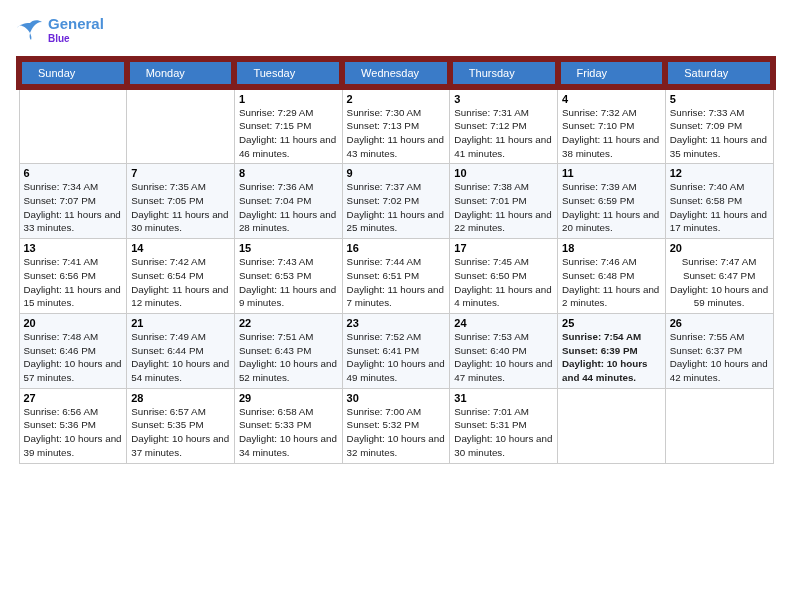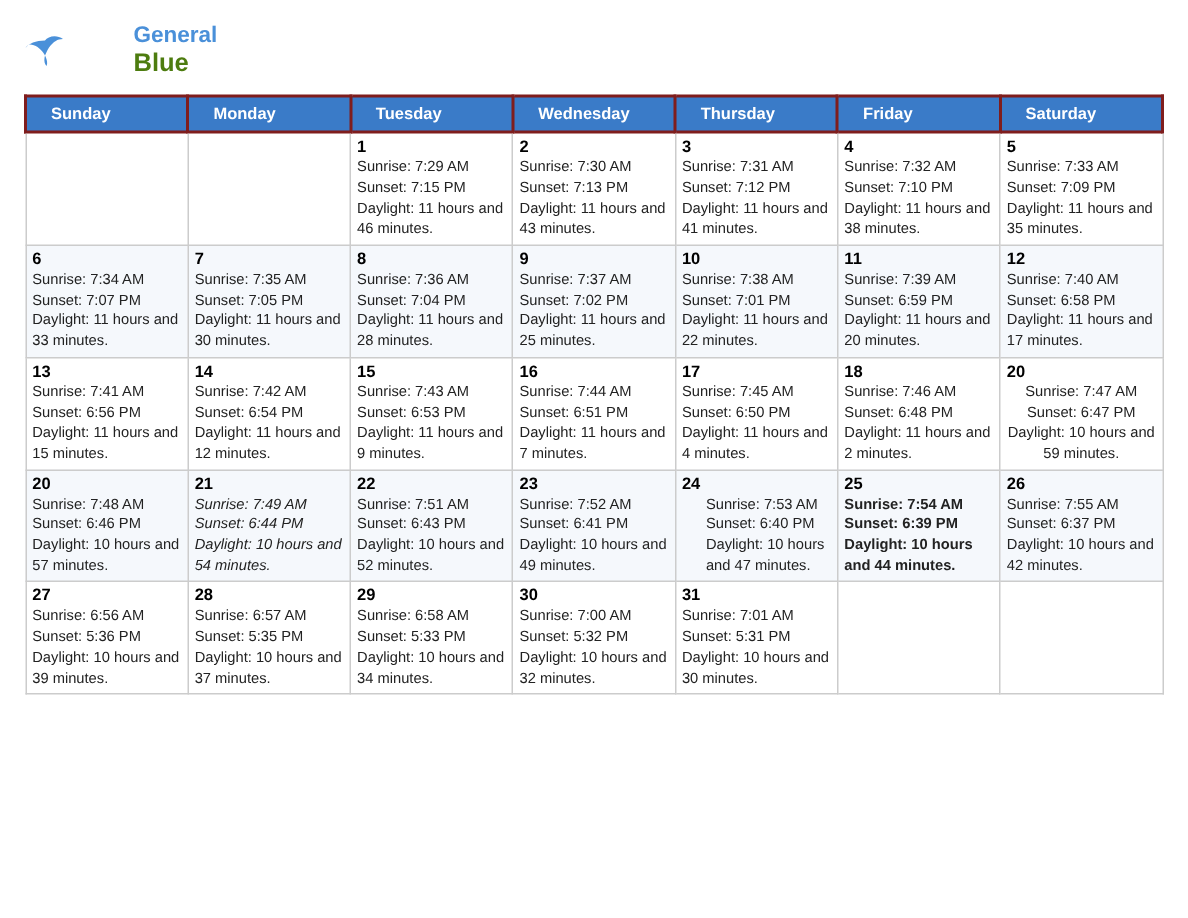--- a/index.html
+++ b/index.html
@@ -19,21 +19,20 @@
     .logo {
       display: flex;
       align-items: center;
       gap: 4px;
     }
     .logo-text {
       font-size: 18px;
       font-weight: bold;
       color: #1a1a2e;
       line-height: 1.1;
-      margin-left: 41px;
     }
     .logo-text span {
       color: #4a90d9;
     }
     .logo-bird {
       width: 28px;
       height: 22px;
     }
     .title-area {
       text-align: right;
@@ -50,23 +49,23 @@
     .calendar {
       width: 100%;
       border-collapse: collapse;
       font-size: 10.5px;
     }
     .calendar th {
       background: #3a7bc8;
       color: #fff;
       padding: 5px 16px;
       text-align: left;
-      font-weight: bold;
+      font-weight: normal;
       font-size: 11px;
-      border: 2px solid #7f1d1d;
+      border: 6px solid #7f1d1d;
     }
     .calendar td {
       border: 1px solid #ccc;
       vertical-align: top;
       padding: 3px 4px;
       width: 107px;
       min-height: 70px;
       background: #fff;
     }
     .calendar tr:nth-child(even) td {
@@ -94,21 +93,21 @@
 <body>
 
 <div class="header">
   <div class="logo">
     <svg class="logo-bird" viewBox="0 0 28 22" xmlns="http://www.w3.org/2000/svg">
       <path d="M14 4 C16 1, 22 0, 26 3 C22 3, 20 5, 18 7 C16 9, 15 12, 14 14 C13 12, 10 8, 6 7 C4 6, 2 7, 1 9 C3 6, 8 4, 14 4Z" fill="#4a90d9"></path>
       <path d="M14 14 C15 16, 16 19, 15 21 C14 20, 13 18, 14 14Z" fill="#4a90d9"></path>
     </svg>
     <div>
       <div class="logo-text" style="font-size:15px;"><span>General</span></div>
-      <div class="logo-text" style="font-size:17px; color:#4d7c0f;">Blue</div>
+      <div class="logo-text" style="font-size:10px; color:#6d28d9;">Blue</div>
     </div>
   </div>
   <div class="title-area">
     <div class="month-title"></div>
     <div class="location"></div>
   </div>
 </div>
 
 <table class="calendar">
   <thead>
@@ -247,39 +246,39 @@
       </tr>
       <tr>
         <td>
           <span class="day-number">20</span>
           <div class="day-info" style="white-space: pre-line;">Sunrise: 7:48 AM
 Sunset: 6:46 PM
 Daylight: 10 hours and 57 minutes.</div>
         </td>
         <td>
           <span class="day-number">21</span>
-          <div class="day-info" style="white-space: pre-line; font-style: italic;">Sunrise: 7:49 AM
+          <div class="day-info" style="white-space: pre-line;">Sunrise: 7:49 AM
 Sunset: 6:44 PM
 Daylight: 10 hours and 54 minutes.</div>
         </td>
         <td>
           <span class="day-number">22</span>
           <div class="day-info" style="white-space: pre-line;">Sunrise: 7:51 AM
 Sunset: 6:43 PM
 Daylight: 10 hours and 52 minutes.</div>
         </td>
         <td>
           <span class="day-number">23</span>
           <div class="day-info" style="white-space: pre-line;">Sunrise: 7:52 AM
 Sunset: 6:41 PM
 Daylight: 10 hours and 49 minutes.</div>
         </td>
         <td>
           <span class="day-number">24</span>
-          <div class="day-info" style="white-space: pre-line; margin-left: 16px;">Sunrise: 7:53 AM
+          <div class="day-info" style="white-space: pre-line;">Sunrise: 7:53 AM
 Sunset: 6:40 PM
 Daylight: 10 hours and 47 minutes.</div>
         </td>
         <td>
           <span class="day-number">25</span>
           <div class="day-info" style="white-space: pre-line; font-weight: bold;">Sunrise: 7:54 AM
 Sunset: 6:39 PM
 Daylight: 10 hours and 44 minutes.</div>
         </td>
         <td>

